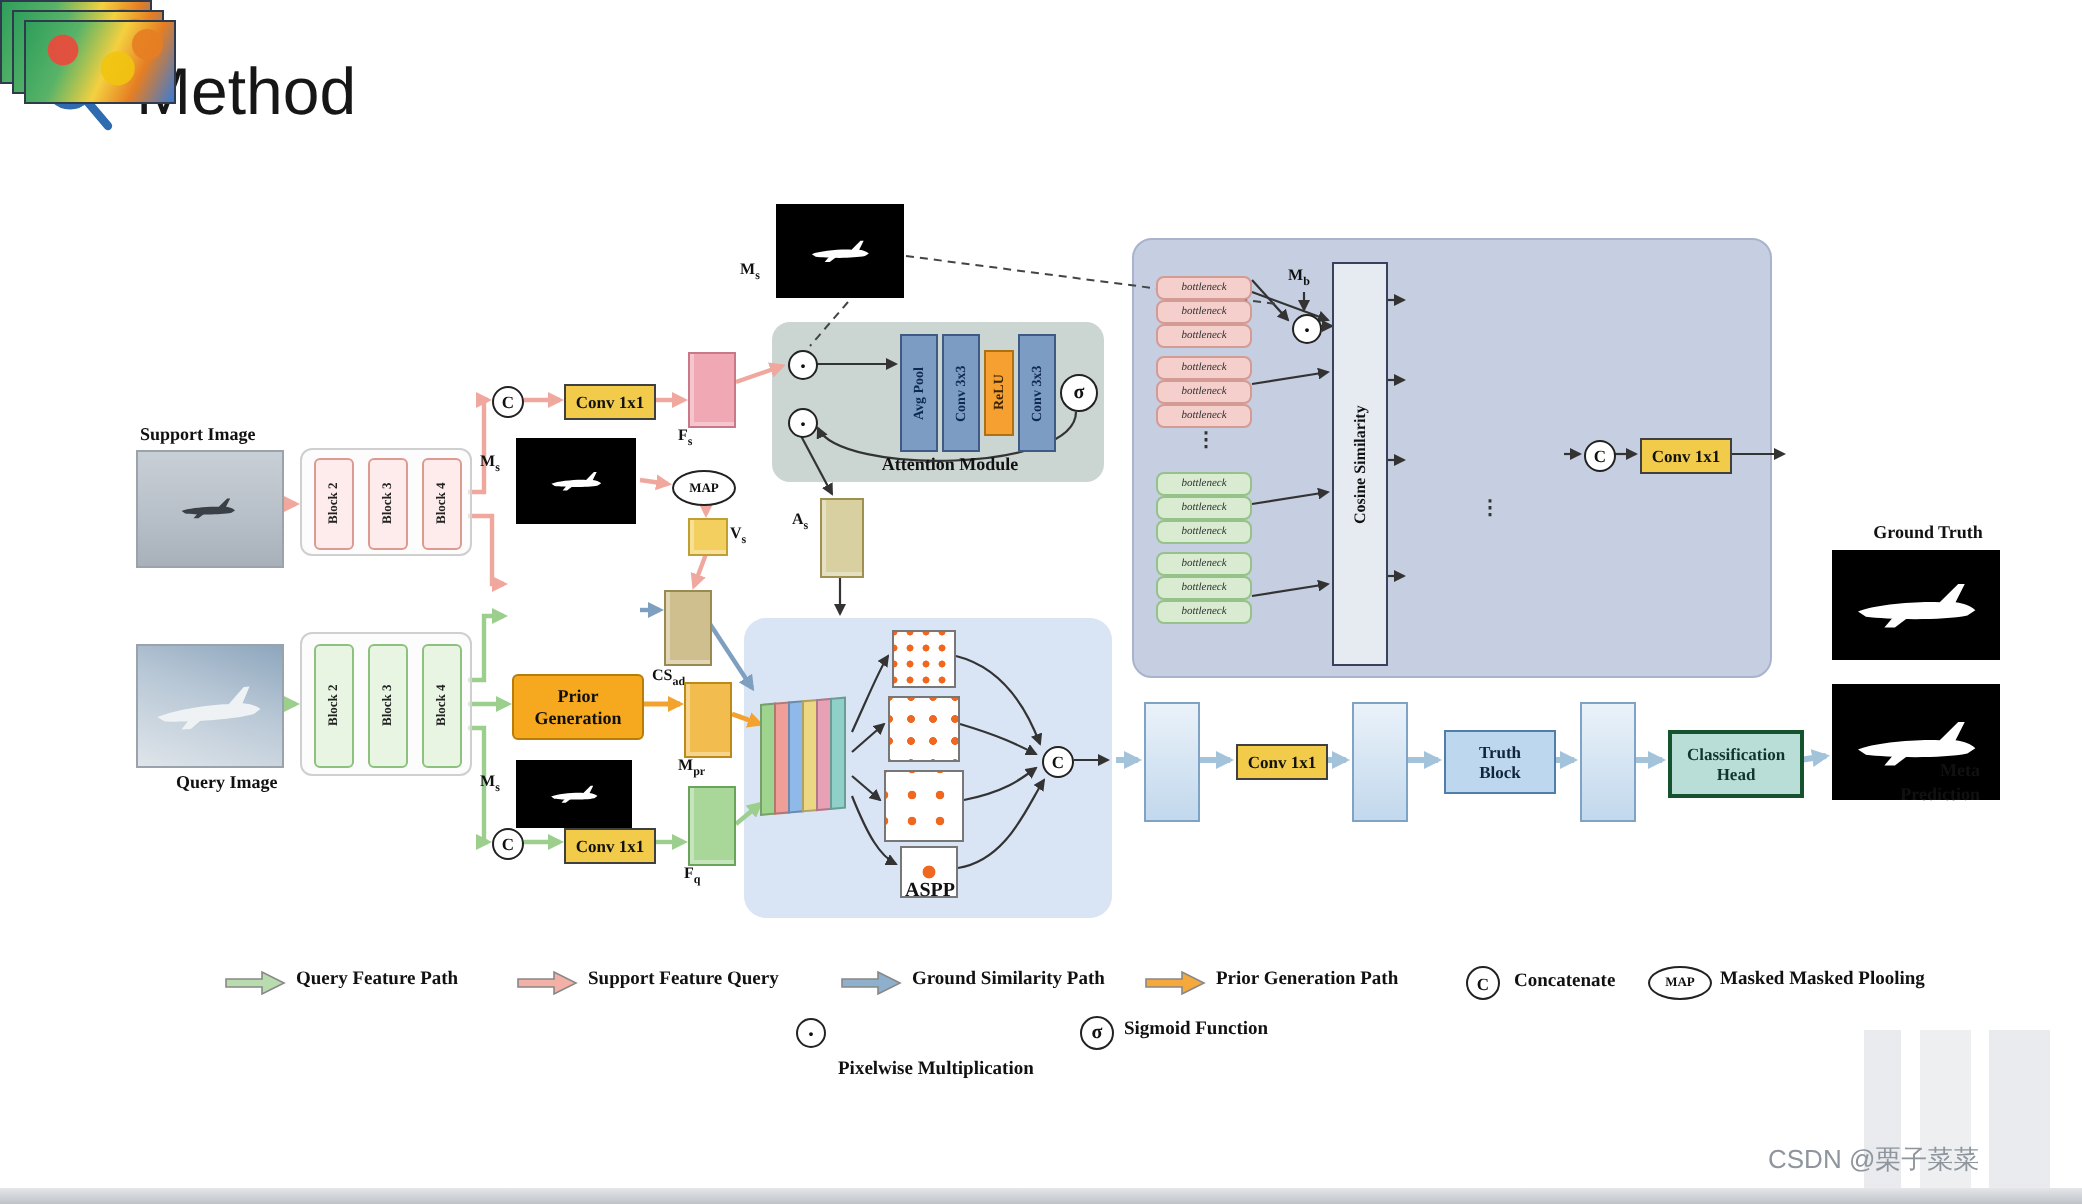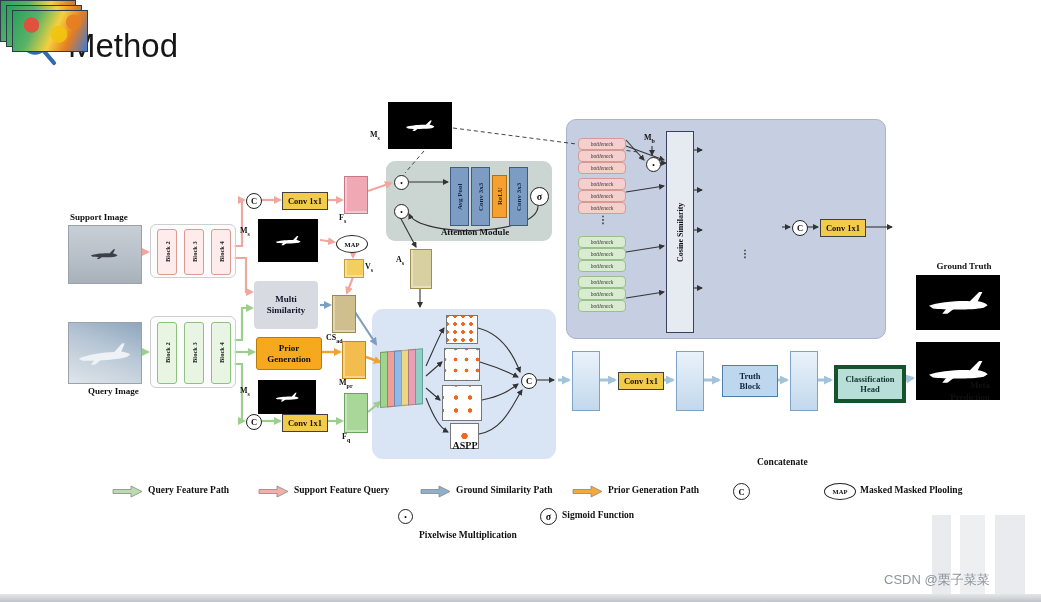--- a/index.html
+++ b/index.html
@@ -219,23 +219,20 @@
   <div class="slab" style="left:344px;top:176px;width:22px;height:36px;background:#f0a8b4;border-color:#c87888"></div>
   <div class="tlabel" style="left:339px;top:213px"><span>F</span><sub>s</sub></div>
 
   <div class="circle" style="left:336px;top:235px;width:30px;height:16px;border-radius:50%;font-size:6.5px">
       <span>MAP</span>
     </div>
 
   <div class="slab" style="left:344px;top:259px;width:18px;height:17px;background:#f3cf5f;border-color:#c0a030"></div>
   <div class="tlabel" style="left:365px;top:262px"><span>V</span><sub>s</sub></div>
 
-  <div class="node" style="left:254px;top:281px;width:64px;height:48px;background:#d7dbe1;border-radius:4px;font:bold 9px 'Liberation Serif',serif;color:#14142a;line-height:1.2">
-      <span style="width:52px">Multi Similarity</span>
-    </div>
 
   <div class="slab" style="left:332px;top:295px;width:22px;height:36px;background:#cfbf8e;border-color:#9a8a50"></div>
   <div class="tlabel" style="left:326px;top:333px"><span>CS</span><sub>ad</sub></div>
 
   <div class="node" style="left:256px;top:337px;width:64px;height:31px;background:#f6a81f;border:1px solid #b87c08;border-radius:3px;font:bold 9px 'Liberation Serif',serif;color:#101010;line-height:1.15">
       <span style="width:56px">Prior Generation</span>
     </div>
 
   <div class="slab" style="left:342px;top:341px;width:22px;height:36px;background:#f2bd4e;border-color:#bd8a1a"></div>
   <div class="tlabel" style="left:339px;top:378px"><span>M</span><sub>pr</sub></div>
@@ -328,21 +325,21 @@
     </div>
   <div class="node conv1" style="left:820px;top:219px;width:44px;height:16px">Conv 1x1</div>
 
   <div class="cube" style="left:572px;top:351px"></div>
   <div class="node conv1" style="left:618px;top:372px;width:44px;height:16px">Conv 1x1</div>
   <div class="cube" style="left:676px;top:351px"></div>
   <div class="node" style="left:722px;top:365px;width:54px;height:30px;background:#bdd7ee;border:1px solid #4f7ea8;font:bold 8.5px 'Liberation Serif',serif;color:#10253a;line-height:1.2">
       <span style="width:30px">Truth Block</span>
     </div>
   <div class="cube" style="left:790px;top:351px"></div>
-  <div class="node" style="left:834px;top:365px;width:64px;height:30px;background:#b9ded7;border:4px solid #14532d;font:bold 8.5px 'Liberation Serif',serif;color:#0f3530;line-height:1.2">
+  <div class="node" style="left:834px;top:365px;width:64px;height:30px;background:#b9ded7;border:2px solid #14532d;font:bold 8.5px 'Liberation Serif',serif;color:#0f3530;line-height:1.2">
       <span style="width:56px">Classification Head</span>
     </div>
 
   <div class="lbl" style="left:922px;top:261px;width:84px;text-align:center">Ground Truth</div>
   <div class="mask" style="left:916px;top:275px;width:84px;height:55px">
     <svg width="66" height="29" viewBox="0 0 100 44">
         <use href="#plane" fill="#fff"></use>
       </svg>
   </div>
   <div class="mask" style="left:916px;top:342px;width:84px;height:58px">
@@ -368,21 +365,21 @@
   <div class="lbl2" style="left:456px;top:485px">Ground Similarity Path</div>
 
   <svg class="abs" style="left:572px;top:485px" width="32" height="13" viewBox="0 0 32 13">
     <path d="M1 4.5 h18 v-3.5 l11 5.5 -11 5.5 v-3.5 h-18 z" stroke="#888" stroke-width="0.8" fill="#f5a93c"></path>
     </svg>
   <div class="lbl2" style="left:608px;top:485px">Prior Generation Path</div>
 
   <div class="circle" style="left:733px;top:483px;width:15px;height:15px">
       <span>C</span>
     </div>
-  <div class="lbl2" style="left:757px;top:457px">Concatenate</div>
+  <div class="lbl2" style="left:757px;top:486px">Concatenate</div>
 
   <div class="circle" style="left:824px;top:483px;width:30px;height:15px;font-size:6.5px">
       <span>MAP</span>
     </div>
   <div class="lbl2" style="left:860px;top:485px">Masked Masked Plooling</div>
 
   <div class="circle" style="left:398px;top:509px;width:13px;height:13px">
       <span style="font-size:12px;line-height:0">·</span>
     </div>
   <div class="lbl2" style="left:419px;top:530px">Pixelwise Multiplication</div>

